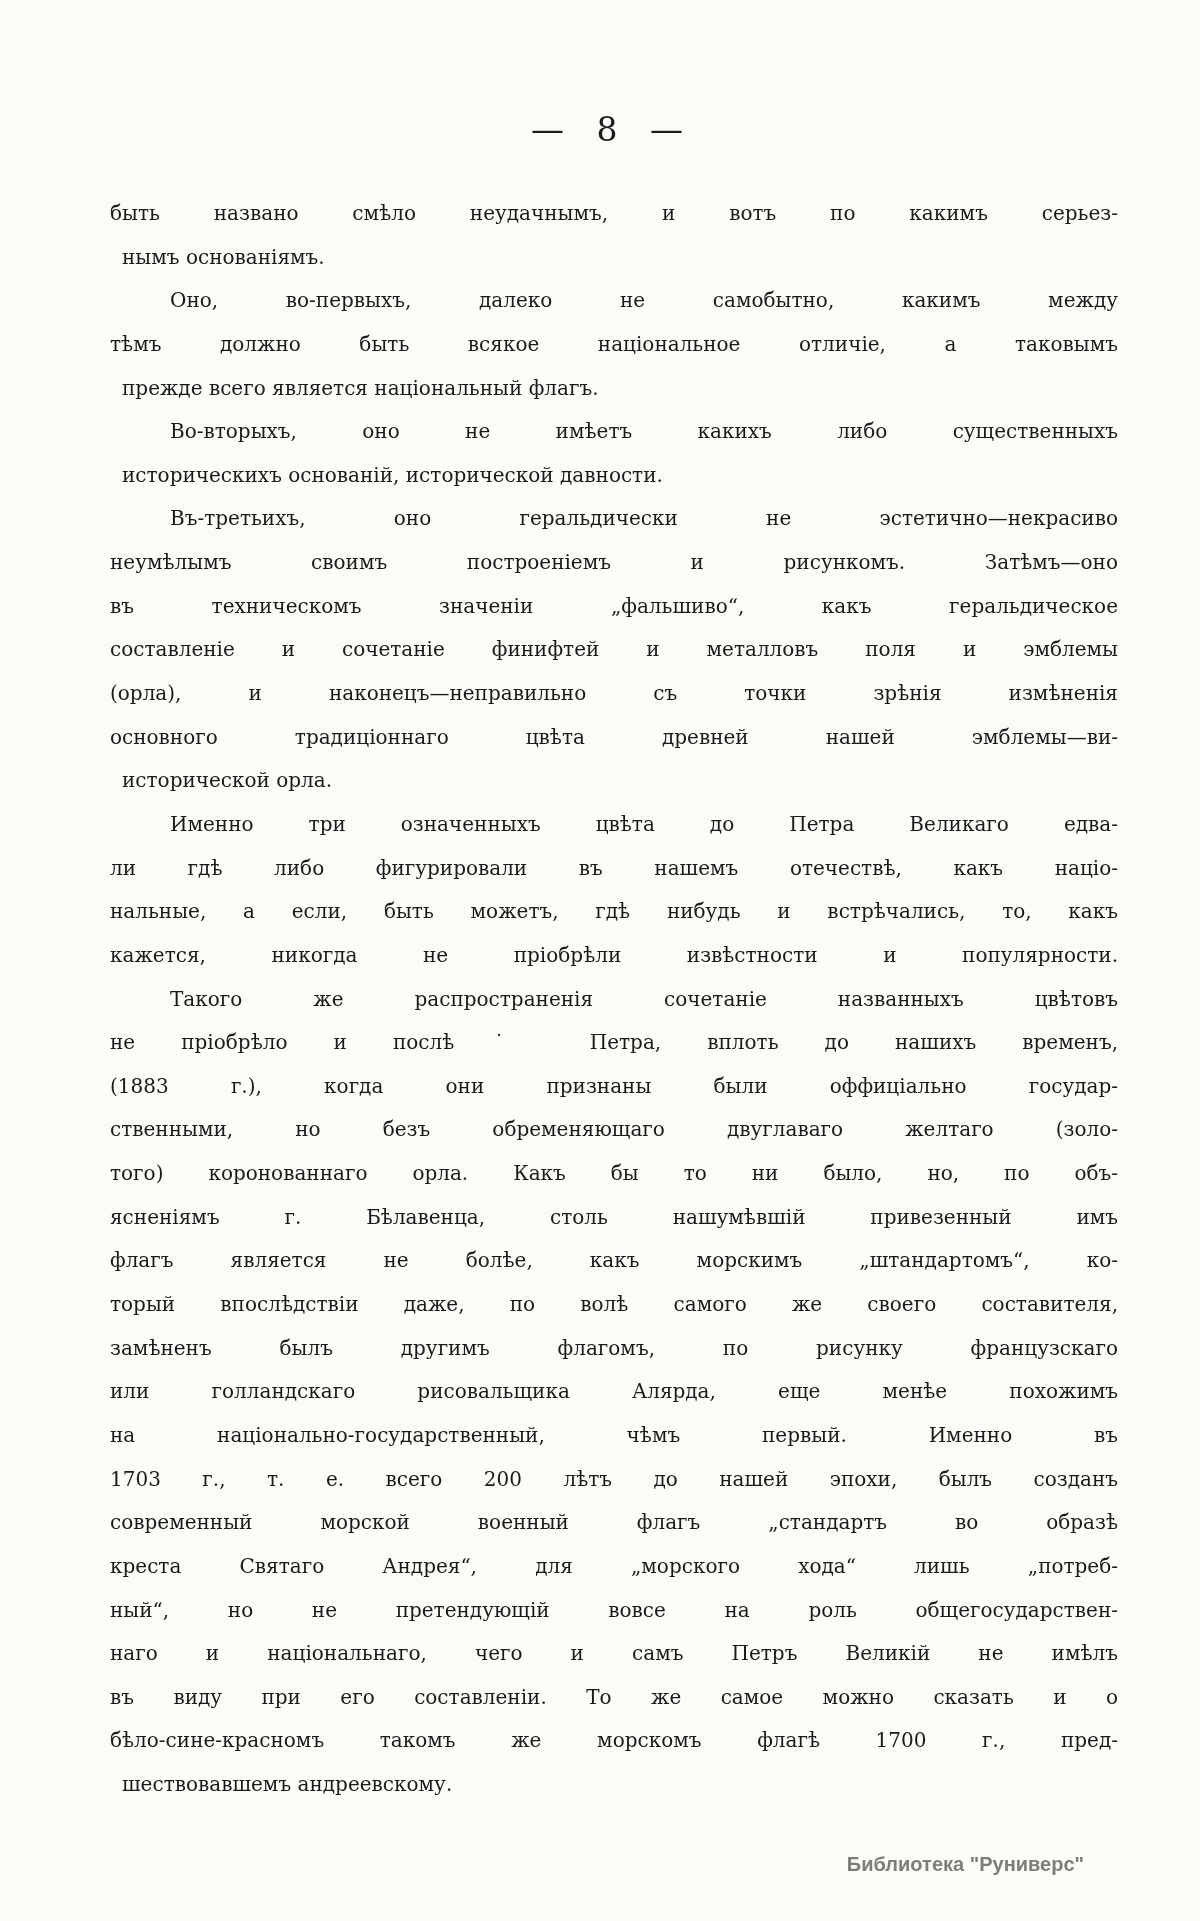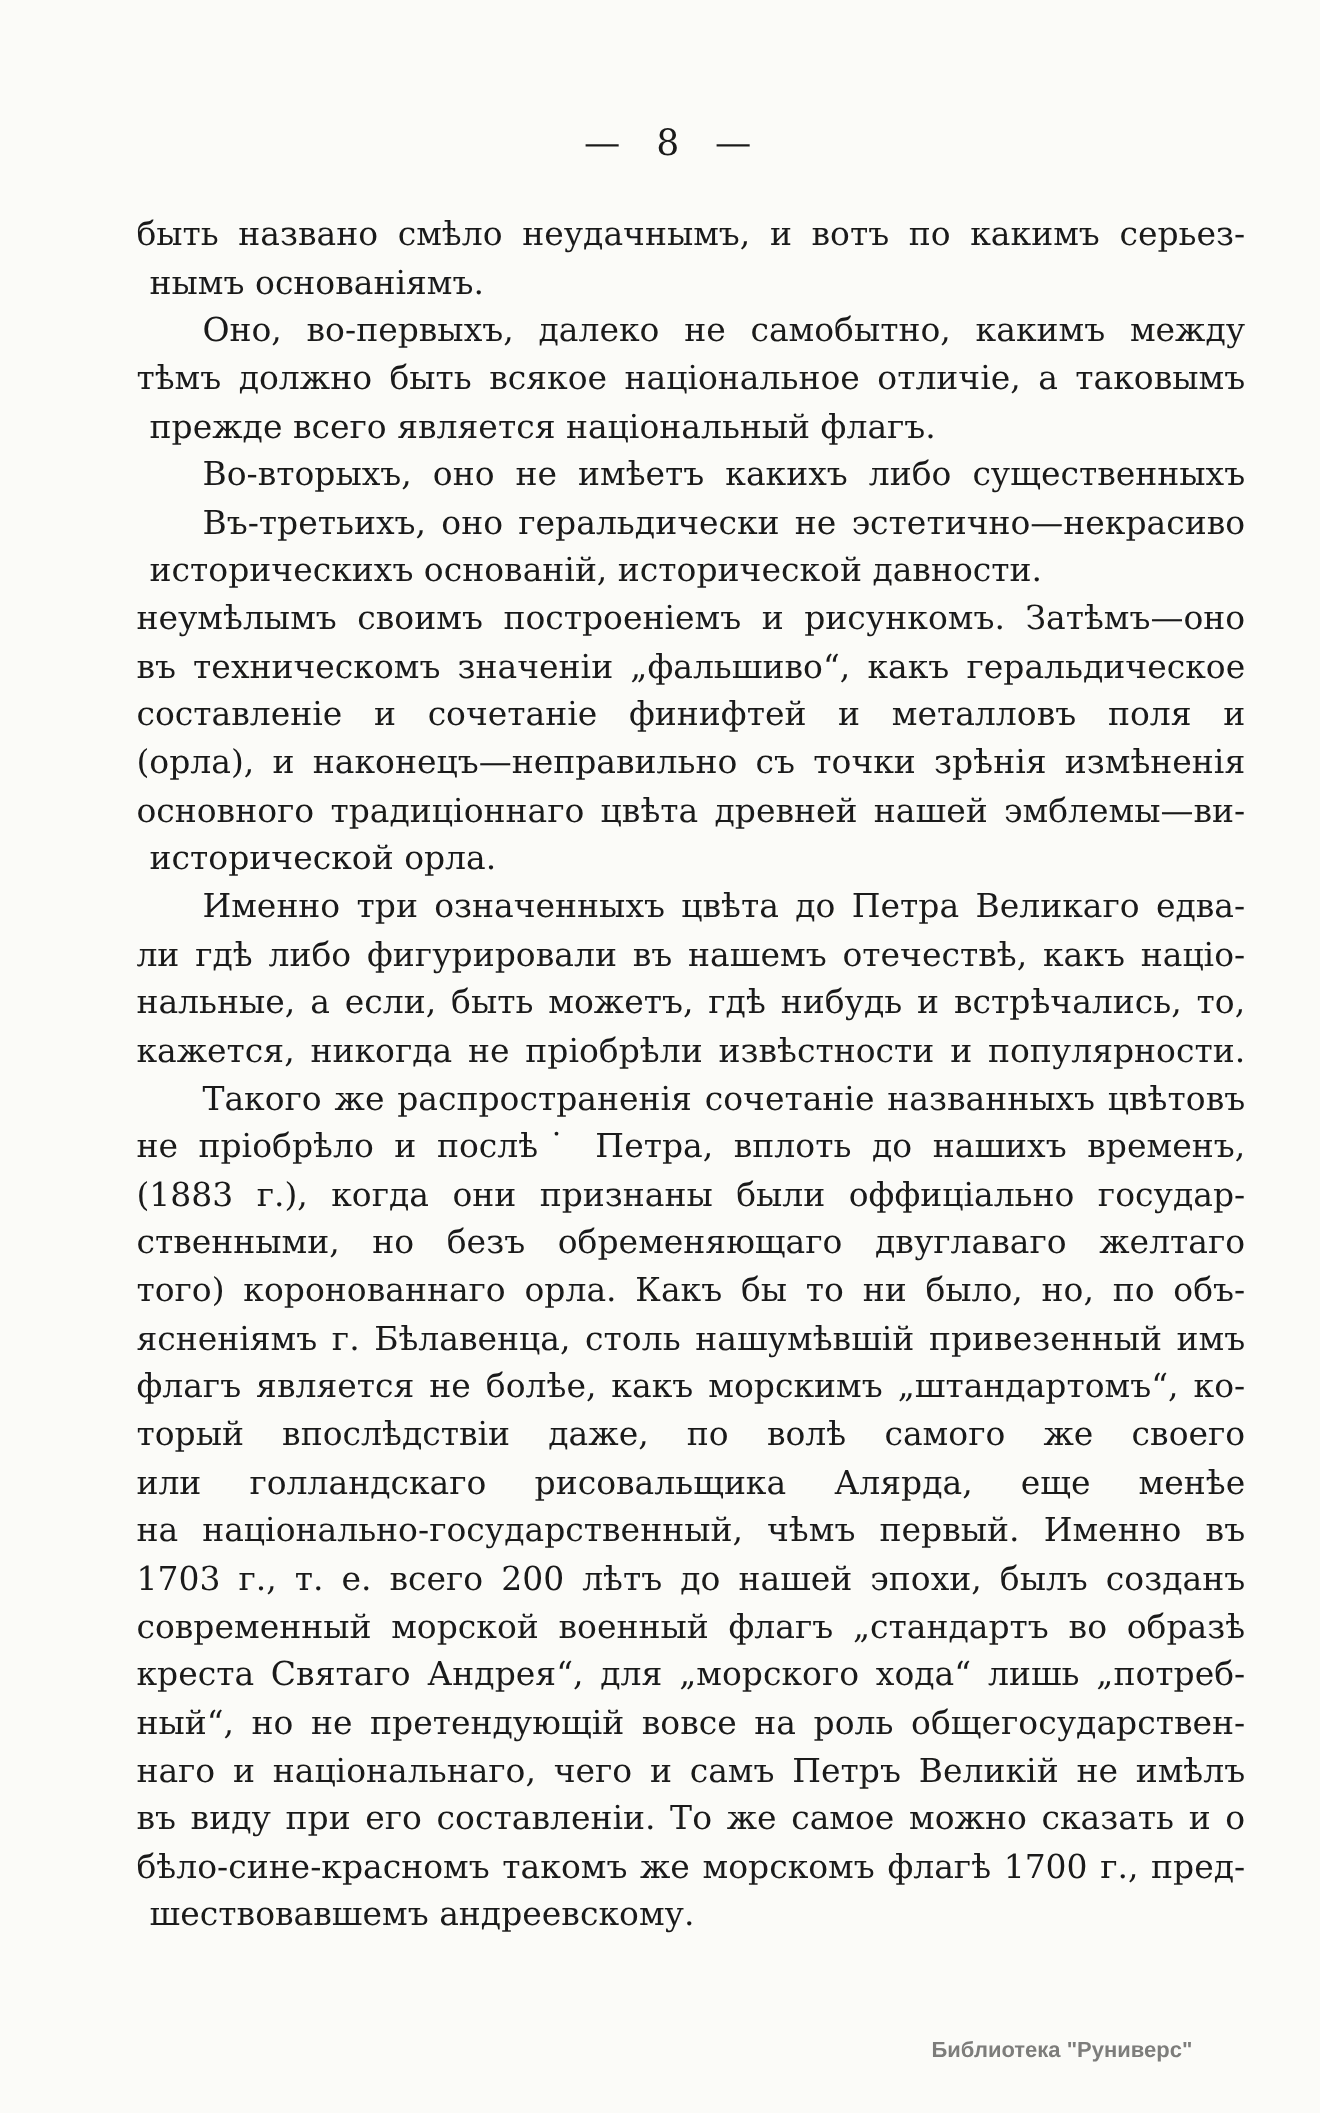--- a/index.html
+++ b/index.html
@@ -20,24 +20,24 @@
     width: 1200px;
     text-align: center;
     font-size: 33px;
     letter-spacing: 2px;
     word-spacing: 18px;
     color: #1a1a1a;
     white-space: nowrap;
   }
   .text-block {
     position: absolute;
-    left: 124px;
+    left: 110px;
     top: 192px;
     width: 1008px;
-    font-size: 30px;
+    font-size: 20px;
     line-height: 43.65px;
   }
   .line {
     height: 43.65px;
     overflow: hidden;
     text-align: justify;
     text-align-last: justify;
     white-space: normal;
   }
   .line.indent { text-indent: 60px; }
@@ -61,40 +61,41 @@
 <div class="page">
   <div class="page-header">— 8 —</div>
 
   <div class="text-block">
       <div class="line">быть названо смѣло неудачнымъ, и вотъ по какимъ серьез-</div>
       <div class="line endline">нымъ основаніямъ.</div>
       <div class="line indent">Оно, во-первыхъ, далеко не самобытно, какимъ между</div>
       <div class="line">тѣмъ должно быть всякое національное отличіе, а таковымъ</div>
       <div class="line endline">прежде всего является національный флагъ.</div>
       <div class="line indent">Во-вторыхъ, оно не имѣетъ какихъ либо существенныхъ</div>
+      <div class="line endline">историческихъ основаній, исторической давности.</div>
       <div class="line indent">Въ-третьихъ, оно геральдически не эстетично—некрасиво</div>
-      <div class="line endline">историческихъ основаній, исторической давности.</div>
       <div class="line">неумѣлымъ своимъ построеніемъ и рисункомъ. Затѣмъ—оно</div>
       <div class="line">въ техническомъ значеніи „фальшиво“, какъ геральдическое</div>
       <div class="line">составленіе и сочетаніе финифтей и металловъ поля и эмблемы</div>
       <div class="line">(орла), и наконецъ—неправильно съ точки зрѣнія измѣненія</div>
       <div class="line">основного традиціоннаго цвѣта древней нашей эмблемы—ви-</div>
       <div class="line endline">исторической орла.</div>
       <div class="line indent">Именно три означенныхъ цвѣта до Петра Великаго едва-</div>
       <div class="line">ли гдѣ либо фигурировали въ нашемъ отечествѣ, какъ націо-</div>
       <div class="line">нальные, а если, быть можетъ, гдѣ нибудь и встрѣчались, то, какъ</div>
       <div class="line">кажется, никогда не пріобрѣли извѣстности и популярности.</div>
       <div class="line indent">Такого же распространенія сочетаніе названныхъ цвѣтовъ</div>
       <div class="line">не пріобрѣло и послѣ˙ Петра, вплоть до нашихъ временъ,</div>
       <div class="line">(1883 г.), когда они признаны были оффиціально государ-</div>
       <div class="line">ственными, но безъ обременяющаго двуглаваго желтаго (золо-</div>
       <div class="line">того) коронованнаго орла. Какъ бы то ни было, но, по объ-</div>
       <div class="line">ясненіямъ г. Бѣлавенца, столь нашумѣвшій привезенный имъ</div>
       <div class="line">флагъ является не болѣе, какъ морскимъ „штандартомъ“, ко-</div>
       <div class="line">торый впослѣдствіи даже, по волѣ самого же своего составителя,</div>
+      <div class="line">замѣненъ былъ другимъ флагомъ, по рисунку французскаго</div>
       <div class="line">или голландскаго рисовальщика Алярда, еще менѣе похожимъ</div>
       <div class="line">на національно-государственный, чѣмъ первый. Именно въ</div>
       <div class="line">1703 г., т. е. всего 200 лѣтъ до нашей эпохи, былъ созданъ</div>
       <div class="line">современный морской военный флагъ „стандартъ во образѣ</div>
       <div class="line">креста Святаго Андрея“, для „морского хода“ лишь „потреб-</div>
       <div class="line">ный“, но не претендующій вовсе на роль общегосударствен-</div>
       <div class="line">наго и національнаго, чего и самъ Петръ Великій не имѣлъ</div>
       <div class="line">въ виду при его составленіи. То же самое можно сказать и о</div>
       <div class="line">бѣло-сине-красномъ такомъ же морскомъ флагѣ 1700 г., пред-</div>
       <div class="line endline">шествовавшемъ андреевскому.</div>

